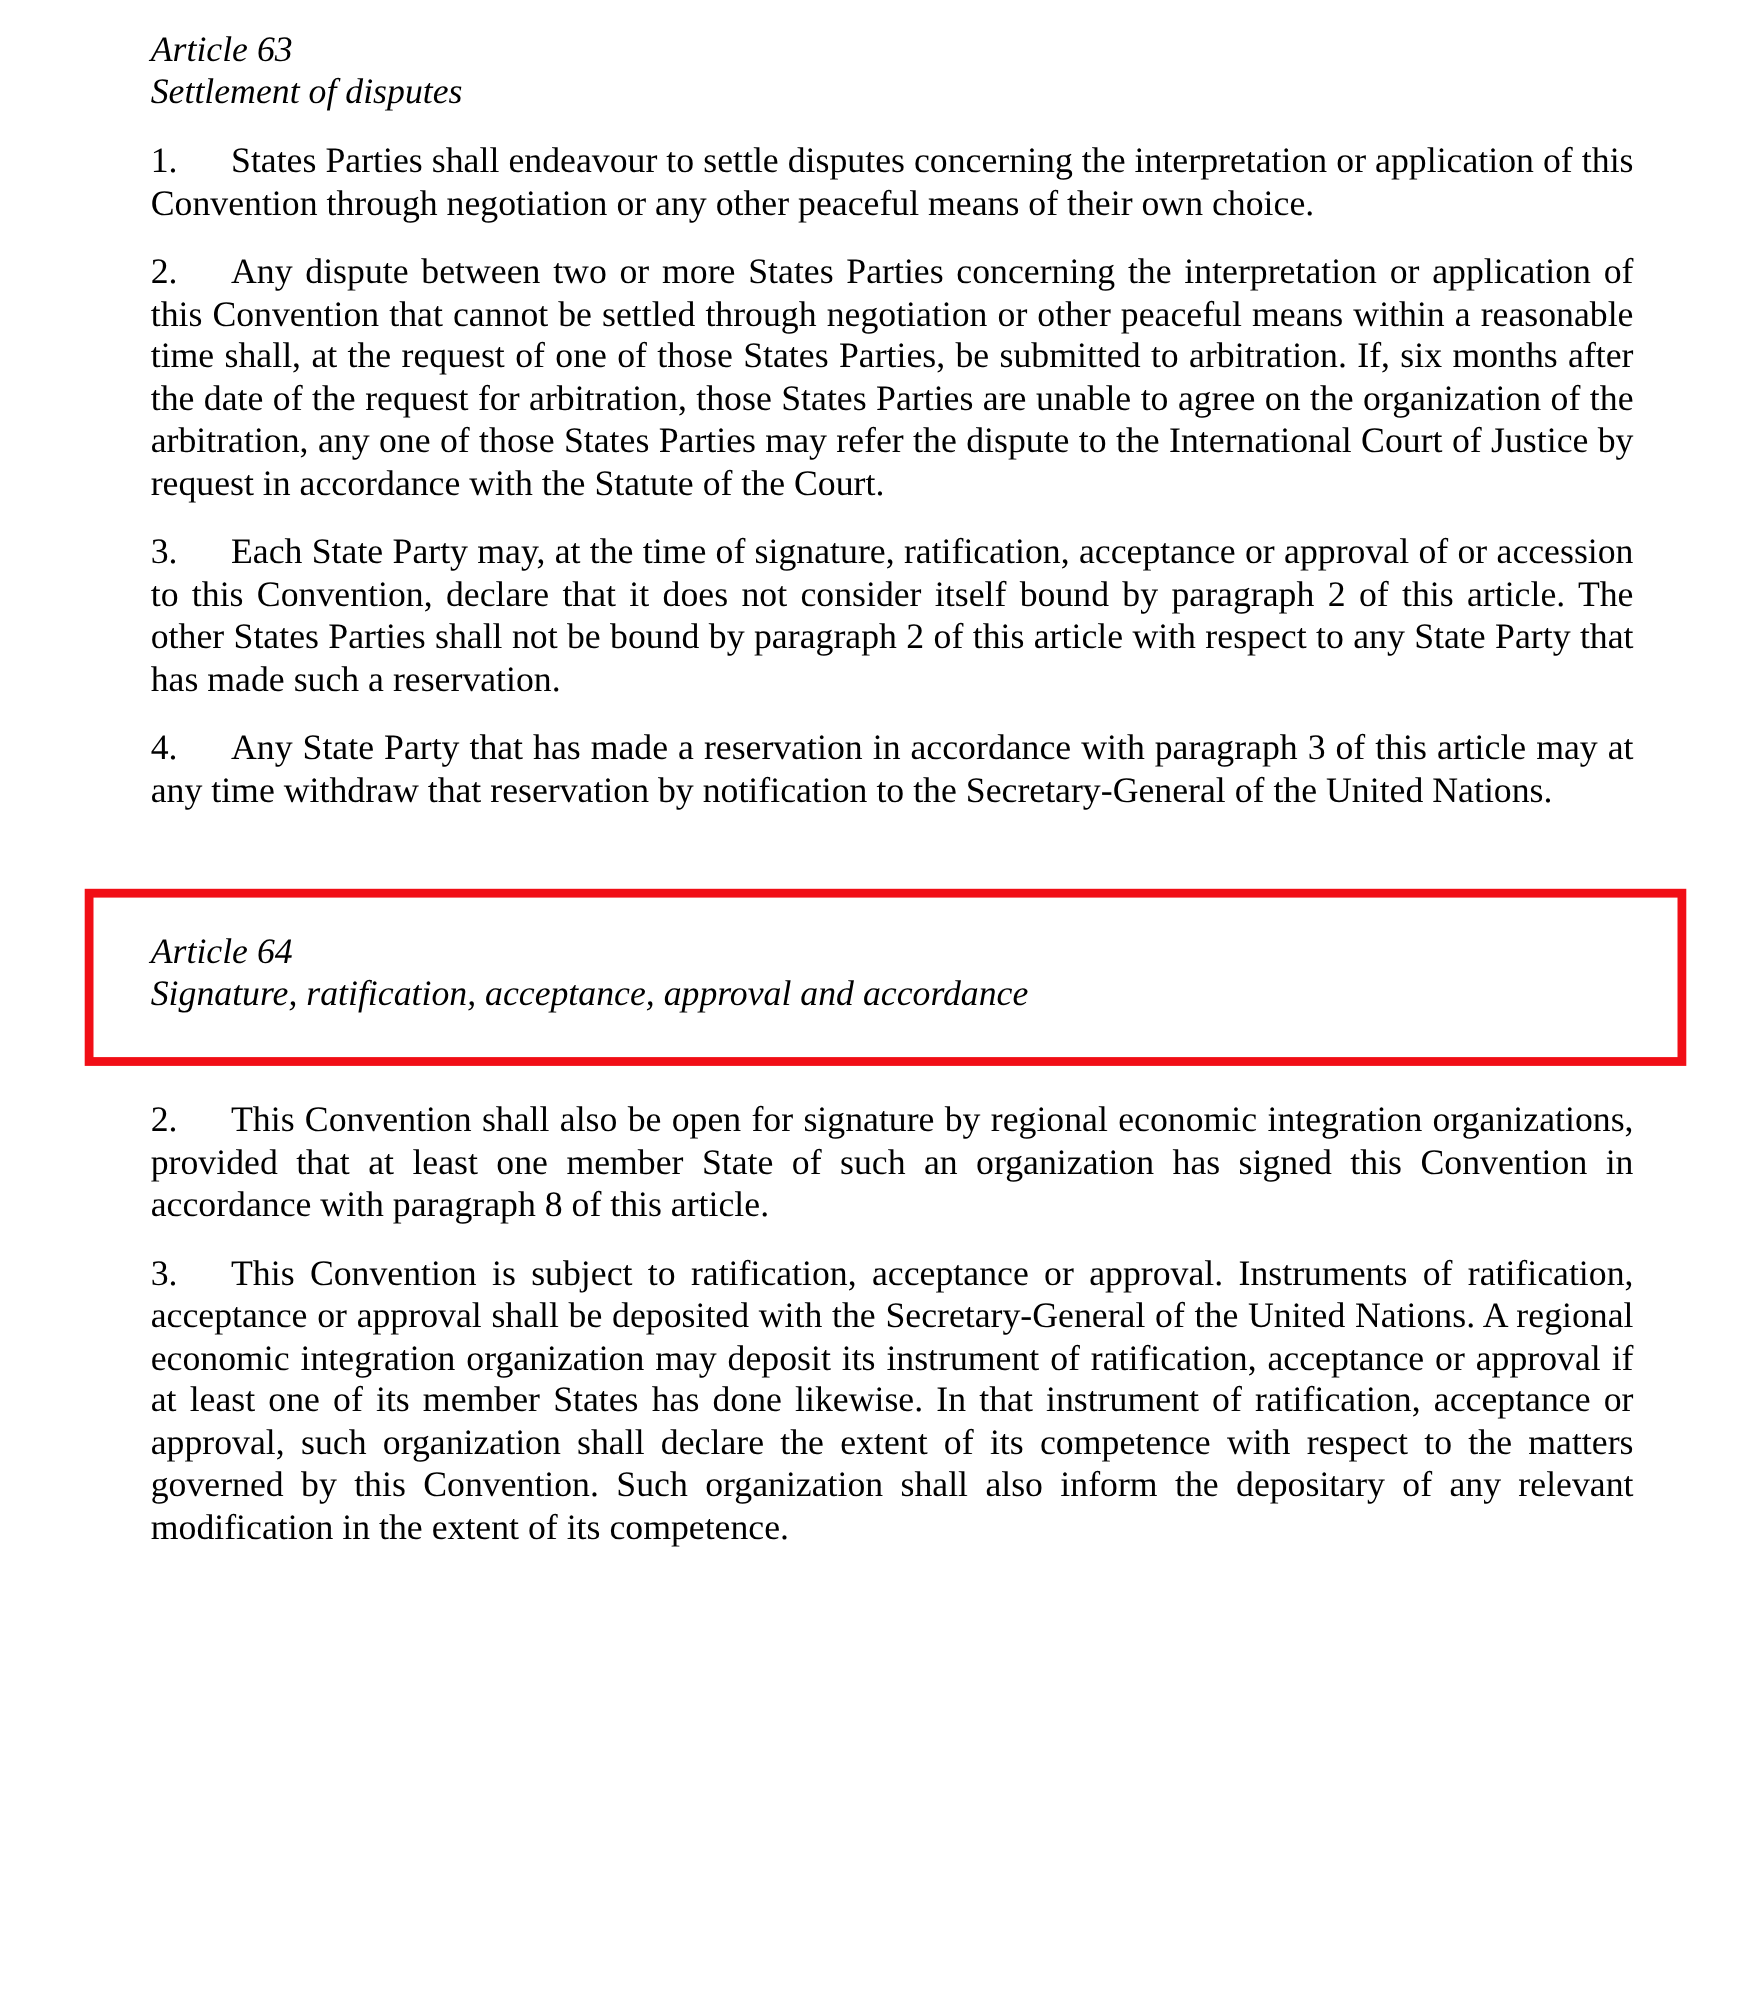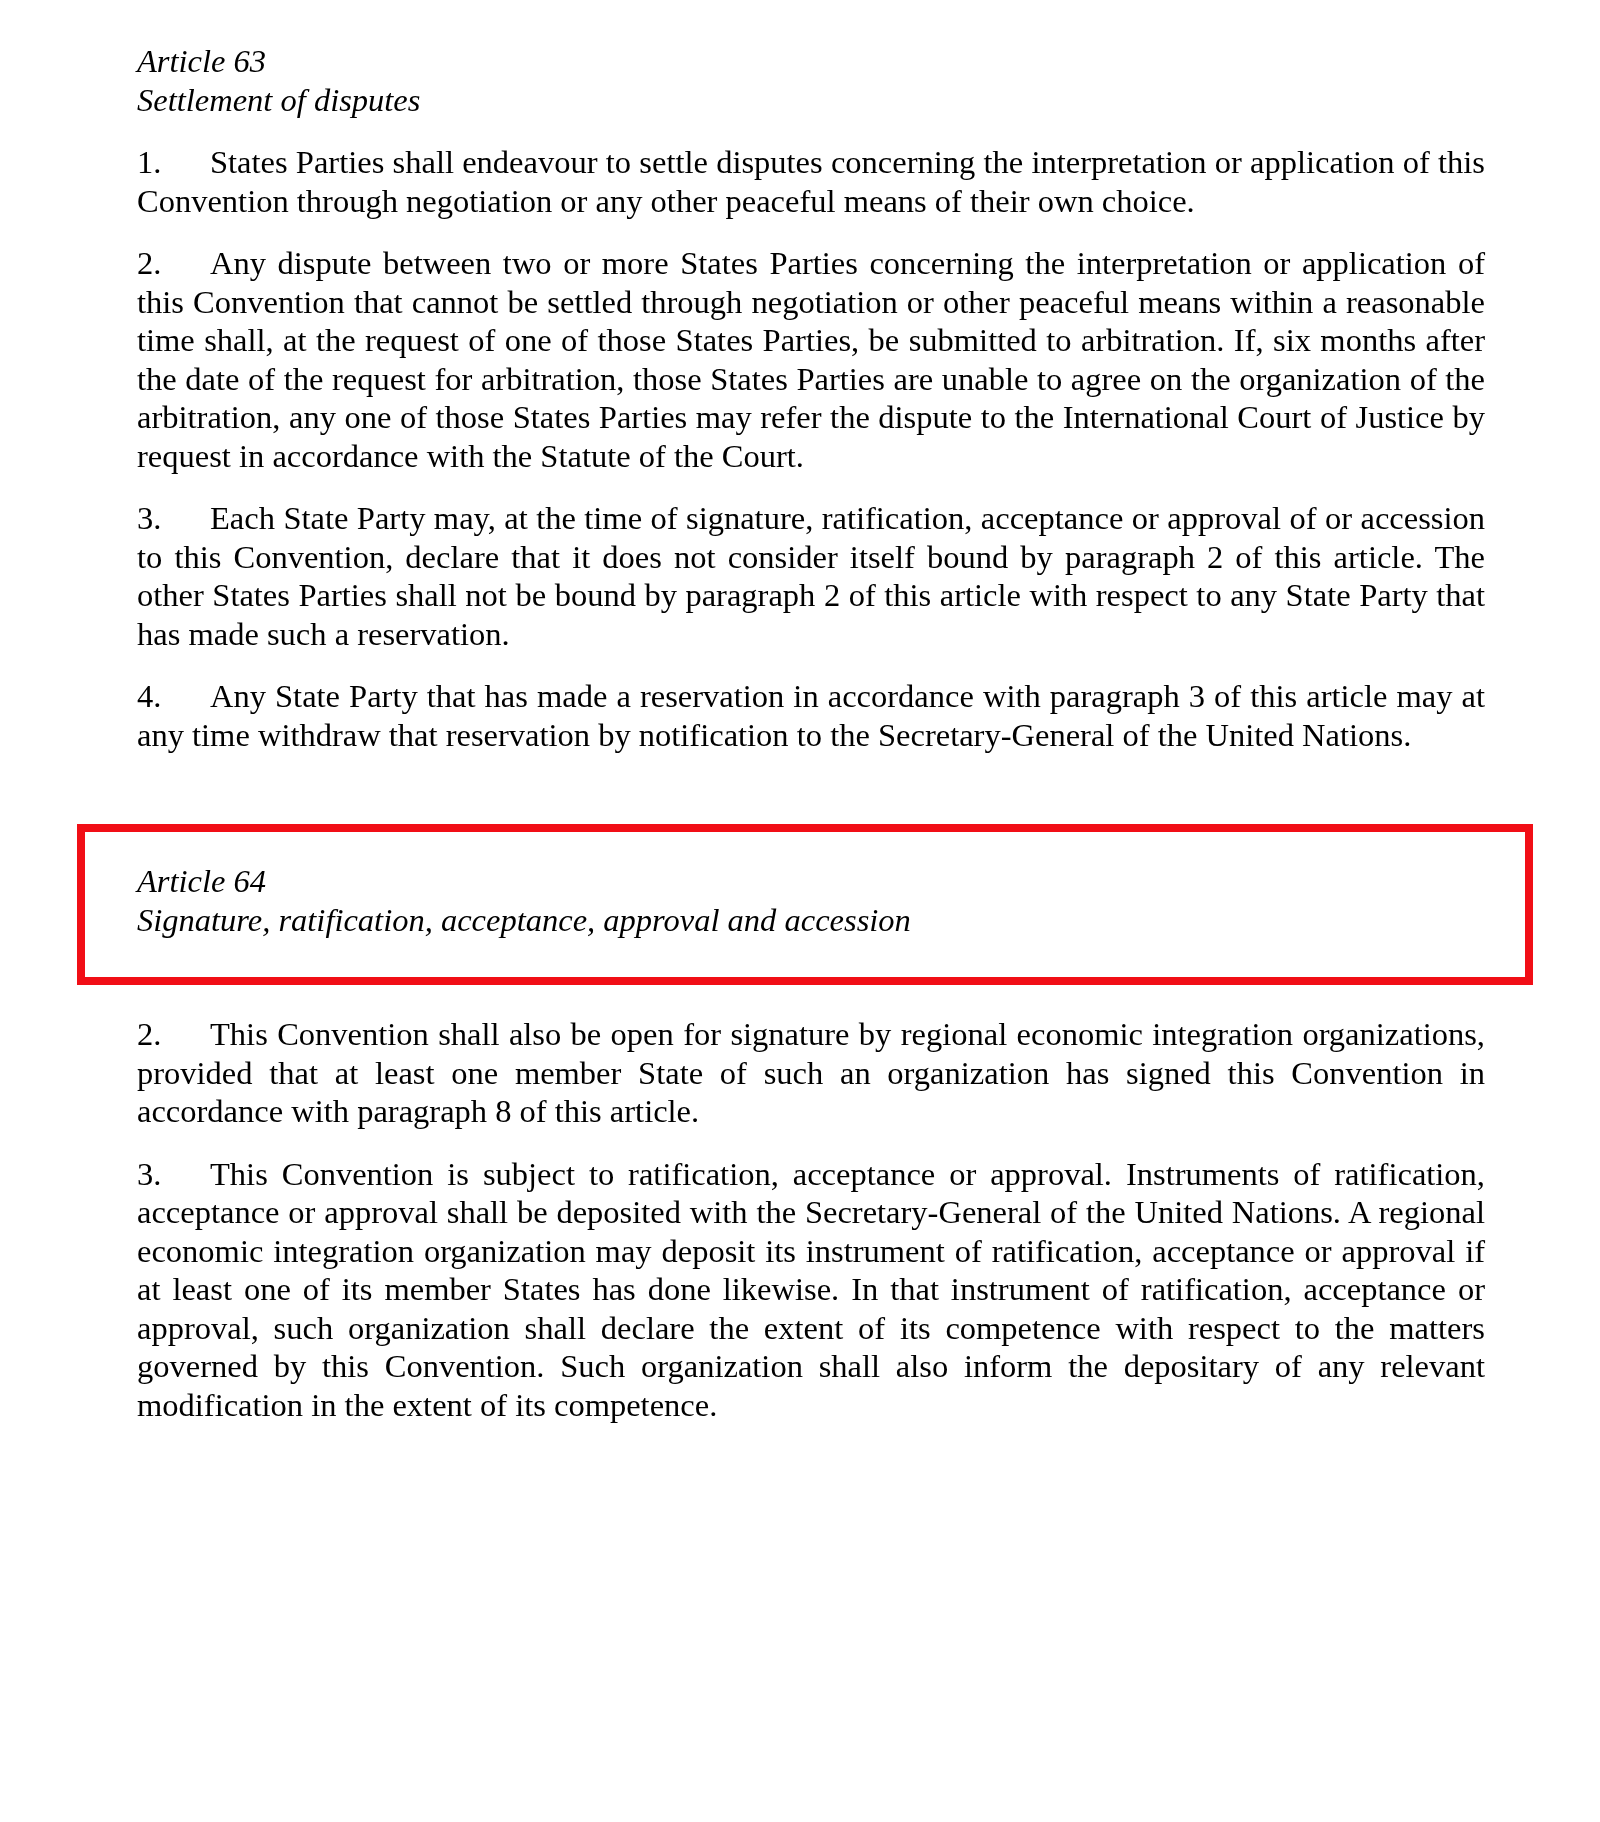--- a/index.html
+++ b/index.html
@@ -9,21 +9,21 @@
   }
   body {
     width: 1600px;
     min-height: 1822px;
     font-family: "Liberation Serif", serif;
     color: #000000;
   }
   .page {
     width: 1348px;
     margin-left: 137px;
-    padding-top: 42px;
+    padding-top: 26px;
     font-size: 32.5px;
     line-height: 38.5px;
   }
   .art-head {
     font-style: italic;
     font-weight: normal;
     margin: 0 0 24px 0;
   }
   .art-head .head-line {
     display: block;
@@ -60,21 +60,21 @@
 
   <p class="para"><span class="pnum">2.</span><span>Any dispute between two or more States Parties concerning the interpretation or application of this Convention that cannot be settled through negotiation or other peaceful means within a reasonable time shall, at the request of one of those States Parties, be submitted to arbitration. If, six months after the date of the request for arbitration, those States Parties are unable to agree on the organization of the arbitration, any one of those States Parties may refer the dispute to the International Court of Justice by request in accordance with the Statute of the Court.</span></p>
 
   <p class="para"><span class="pnum">3.</span><span>Each State Party may, at the time of signature, ratification, acceptance or approval of or accession to this Convention, declare that it does not consider itself bound by paragraph 2 of this article. The other States Parties shall not be bound by paragraph 2 of this article with respect to any State Party that has made such a reservation.</span></p>
 
   <p class="para"><span class="pnum">4.</span><span>Any State Party that has made a reservation in accordance with paragraph 3 of this article may at any time withdraw that reservation by notification to the Secretary-General of the United Nations.</span></p>
 
   <div class="highlight-box" id="highlight-box" style="border-color: rgb(241, 14, 22);">
     <div class="art-head">
       <span class="head-line">Article 64</span>
-      <span class="head-line">Signature, ratification, acceptance, approval and accession</span>
+      <span class="head-line">Signature, ratification, acceptance, approval and accordance</span>
     </div>
   </div>
 
   <p class="para"><span class="pnum">2.</span><span>This Convention shall also be open for signature by regional economic integration organizations, provided that at least one member State of such an organization has signed this Convention in accordance with paragraph 8 of this article.</span></p>
 
   <p class="para"><span class="pnum">3.</span><span>This Convention is subject to ratification, acceptance or approval. Instruments of ratification, acceptance or approval shall be deposited with the Secretary-General of the United Nations. A regional economic integration organization may deposit its instrument of ratification, acceptance or approval if at least one of its member States has done likewise. In that instrument of ratification, acceptance or approval, such organization shall declare the extent of its competence with respect to the matters governed by this Convention. Such organization shall also inform the depositary of any relevant modification in the extent of its competence.</span></p>
 
 </div>
 
 </body></html>

